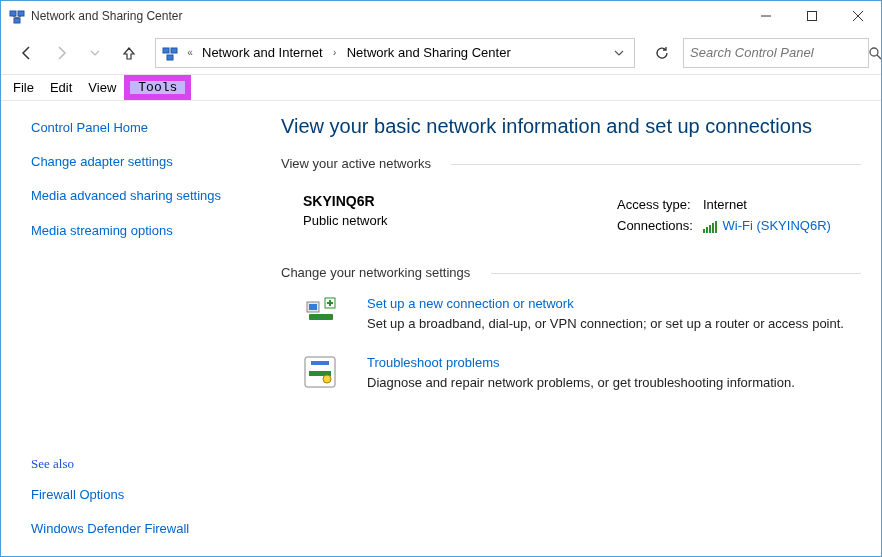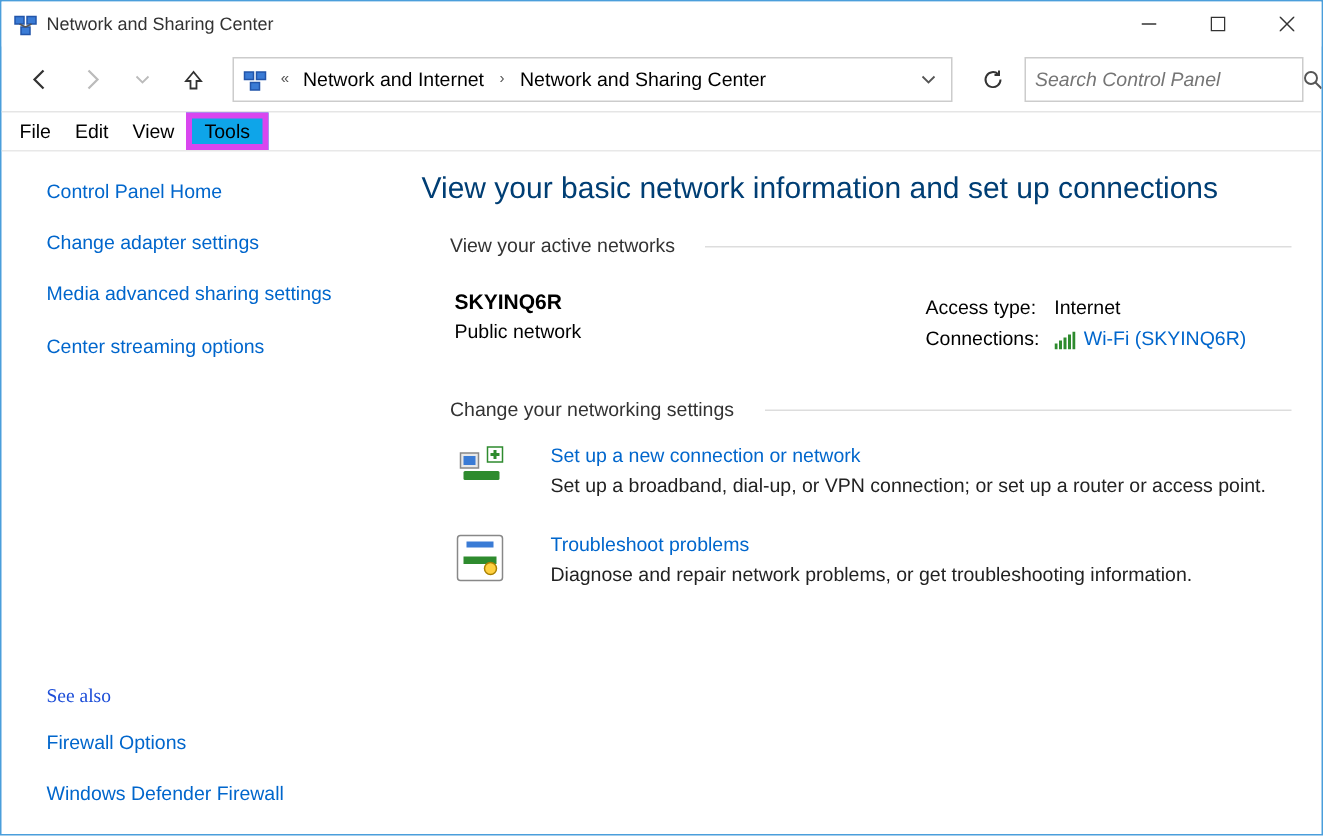--- a/index.html
+++ b/index.html
@@ -15,30 +15,30 @@
 .breadcrumb .bc-icon { width: 20px; height: 20px; display:flex; align-items:center; justify-content:center; }
 .breadcrumb .bc-chev { width: 12px; color: #555; font-size: 10px; text-align:center; }
 .breadcrumb .bc-seg { font-size: 13px; padding: 0 2px; }
 .breadcrumb .bc-drop { margin-left: auto; color: #555; padding: 0 6px; }
 .refresh { width: 30px; height: 30px; display:flex; align-items:center; justify-content:center; }
 .searchbox { width: 186px; height: 30px; border: 1px solid #ccc; display: flex; align-items: center; padding: 0 6px; }
 .searchbox input { border: none; outline: none; flex: 1; font-size: 13px; font-style: italic; color: #b91c1c; background: transparent; }
 .searchbox .sicon { color: #555; }
 .menubar { height: 26px; display: flex; align-items: stretch; border-bottom: 1px solid #e8e8e8; padding: 0 4px; }
 .menubar .mitem { padding: 0 8px; display: flex; align-items: center; font-size: 13px; }
-.menubar .mitem.hl { background: #0ea5e9; border: 4px solid #d946ef; }
+.menubar .mitem.hl { background: #c4b5fd; border: 6px solid #d946ef; font-family: Liberation Mono, monospace; }
 .content { display: flex; height: calc(557px - 30px - 44px - 26px - 2px); }
 .sidebar { width: 260px; padding: 18px 22px 14px 30px; display: flex; flex-direction: column; }
 .sidebar a, .main a { color: #0066cc; text-decoration: none; font-size: 13px; }
 .sidebar .link { margin-bottom: 16px; line-height: 1.4; }
 .sidebar .spacer { flex: 1; }
 .sidebar .seealso-h { color: #1d4ed8; font-size: 13px; margin-bottom: 14px; font-family: Liberation Serif, serif; }
 .main { flex: 1; padding: 14px 20px 14px 20px; }
 .main h1 { color: #003e74; font-weight: 400; font-size: 20px; margin-bottom: 18px; }
-.section-label { font-size: 13px; color: #333; margin-bottom: 8px; position: relative; margin-left: 19px; }
+.section-label { font-size: 13px; color: #333; margin-bottom: 8px; position: relative; }
 .section-label::after { content: ""; position: absolute; left: var(--ll,0); right: 0; top: 50%; border-top: 1px solid #ddd; }
 .section-label span { background: #fff; padding-right: 8px; position: relative; z-index: 1; }
 .netblock { display: flex; padding: 14px 0 28px 22px; }
 .netleft { flex: 0 0 300px; }
 .netname { font-weight: 700; font-size: 14px; margin-bottom: 4px; }
 .nettype { font-size: 13px; }
 .netright { border-left: 0; padding-left: 12px; font-size: 13px; }
 .netright table td { padding: 2px 8px 2px 0; vertical-align: middle; }
 .sigicon { display: inline-block; width: 14px; vertical-align: middle; margin-right: 2px; }
 .task { display: flex; gap: 30px; padding: 8px 0 14px 22px; }
@@ -142,21 +142,21 @@
   <div class="mitem">Edit</div>
   <div class="mitem">View</div>
   <div class="mitem hl">Tools</div>
 </div>
 
 <div class="content">
   <div class="sidebar">
     <div class="link"><a href="#">Control Panel Home</a></div>
     <div class="link"><a href="#">Change adapter settings</a></div>
     <div class="link"><a href="#">Media advanced sharing settings</a></div>
-    <div class="link"><a href="#">Center streaming options</a></div>
+    <div class="link"><a href="#">Media streaming options</a></div>
     <div class="spacer"></div>
     <div class="seealso-h">See also</div>
     <div class="link"><a href="#">Firewall Options</a></div>
     <div class="link" style="margin-bottom:4px"><a href="#">Windows Defender Firewall</a></div>
   </div>
 
   <div class="main">
     <h1>View your basic network information and set up connections</h1>
 
     <div class="section-label" style="--ll:170px"><span>View your active networks</span></div>

